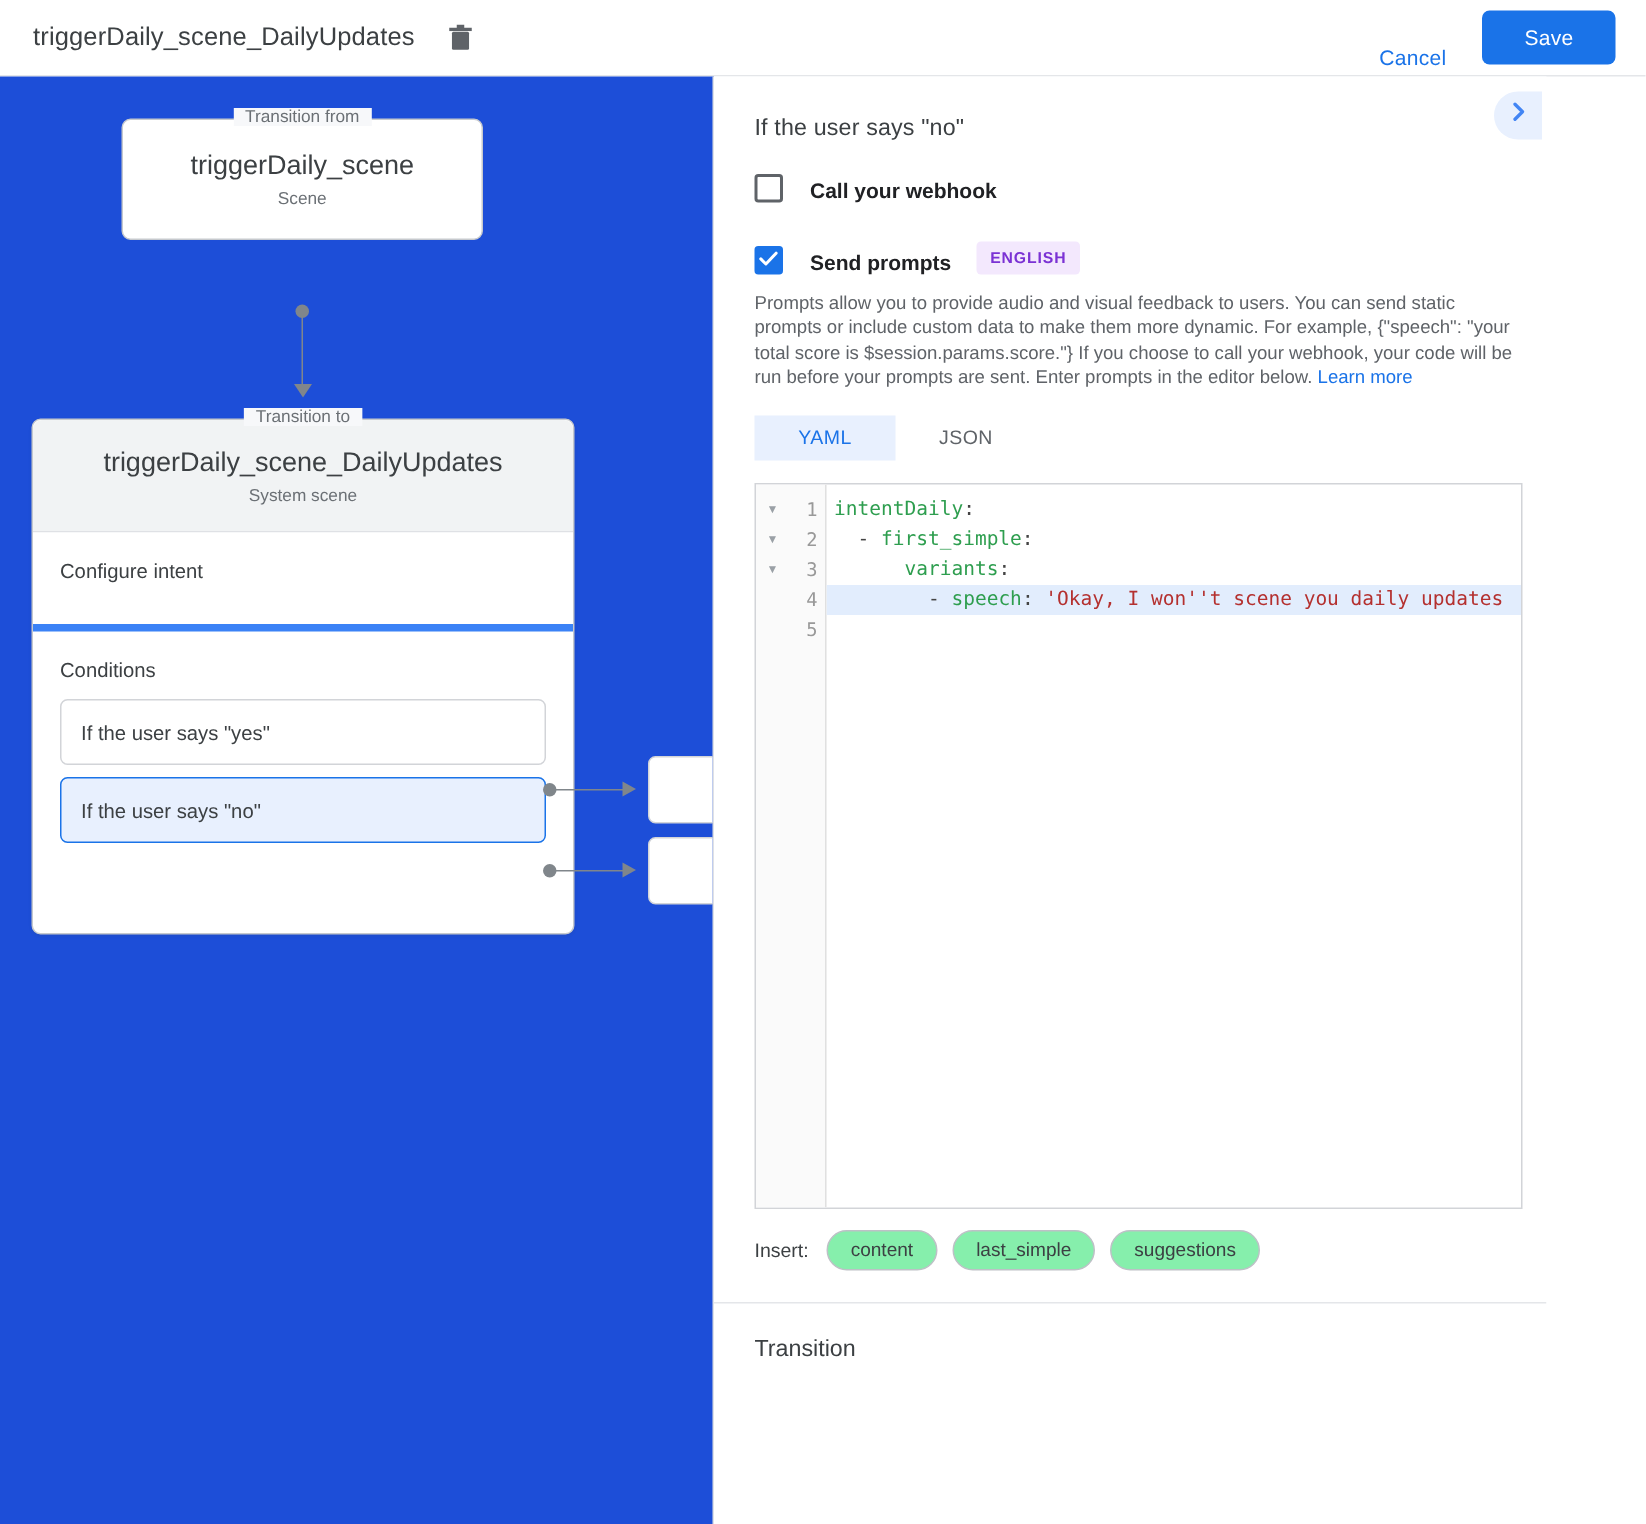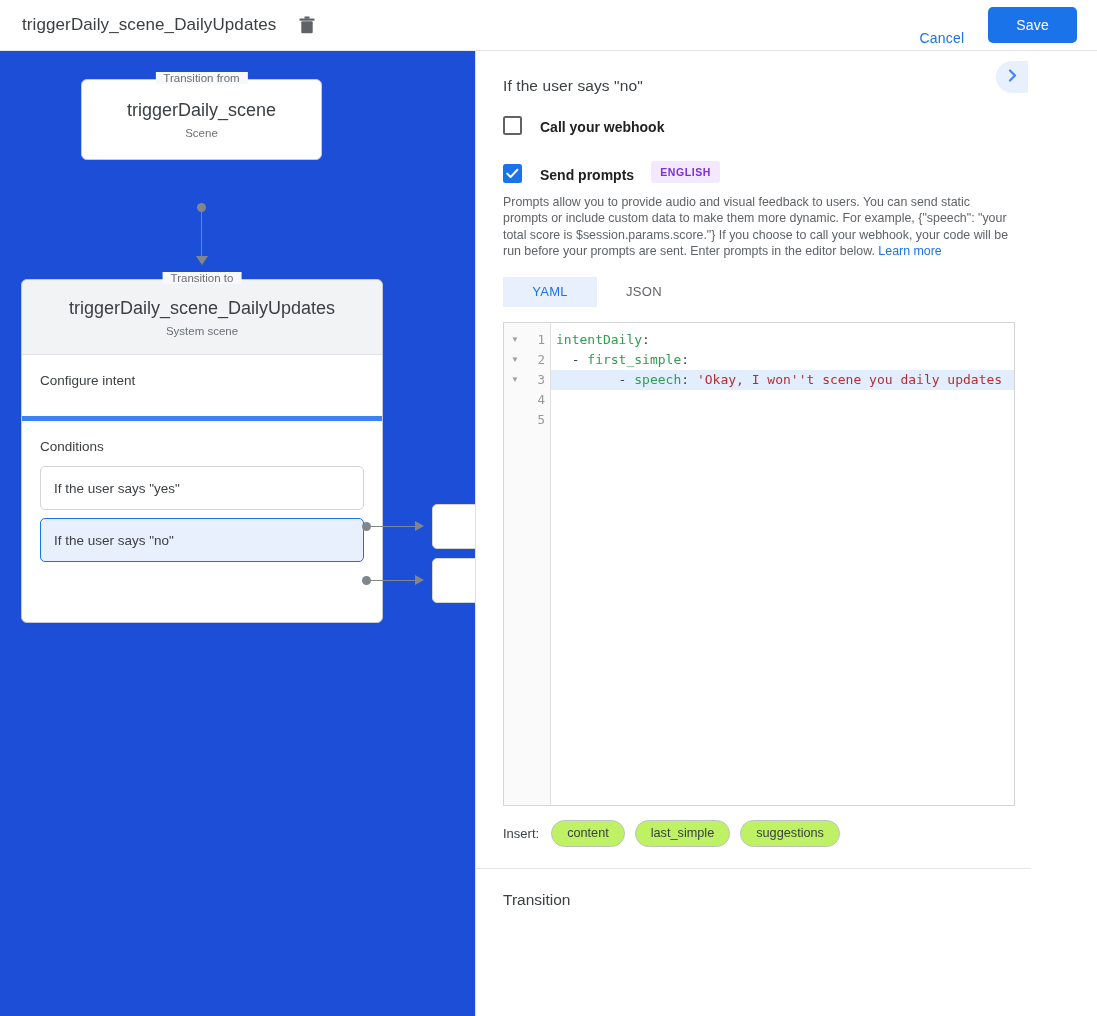--- a/index.html
+++ b/index.html
@@ -288,21 +288,21 @@
     display: flex; align-items: center;
     margin: 14px 0 0 27px;
   }
   .insert-label { font-size: 13px; color: #3c4043; margin-right: 12px; }
   .chip {
     border: 1px solid #bdc1c6; border-radius: 14px;
     height: 27px; line-height: 25px;
     padding: 0 15px;
     font-size: 12.7px; color: #3c4043;
     margin-right: 10px; cursor: pointer;
-    background: #bef264;
+    background: #86efac;
   }
 
   .panel-divider {
     margin-top: 21px;
     height: 1px; background: #e4e6e9; width: 555px;
   }
 
   .transition-sec { padding: 22px 0 0 27px; }
   .sec-title { font-size: 15.5px; color: #3c4043; }
   .sec-desc {
@@ -430,20 +430,21 @@
       <div class="num-col">
         <div class="num">1</div>
         <div class="num">2</div>
         <div class="num">3</div>
         <div class="num">4</div>
         <div class="num">5</div>
       </div>
       <div class="code-col">
         <div class="code-line"><span class="tk-key">intentDaily</span><span class="tk-punct">:</span></div>
         <div class="code-line"><span class="tk-punct">  - </span><span class="tk-key">first_simple</span><span class="tk-punct">:</span></div>
+        <div class="code-line"><span class="tk-punct">      </span><span class="tk-key">variants</span><span class="tk-punct">:</span></div>
         <div class="code-line hl"><span class="tk-punct">        - </span><span class="tk-key">speech</span><span class="tk-punct">: </span><span class="tk-str">'Okay, I won''t scene you daily updates</span></div>
         <div class="code-line"> </div>
       </div>
     </div>
 
     <div class="insert-row">
       <div class="insert-label">Insert:</div>
       <div class="chip">content</div>
       <div class="chip">last_simple</div>
       <div class="chip">suggestions</div>

